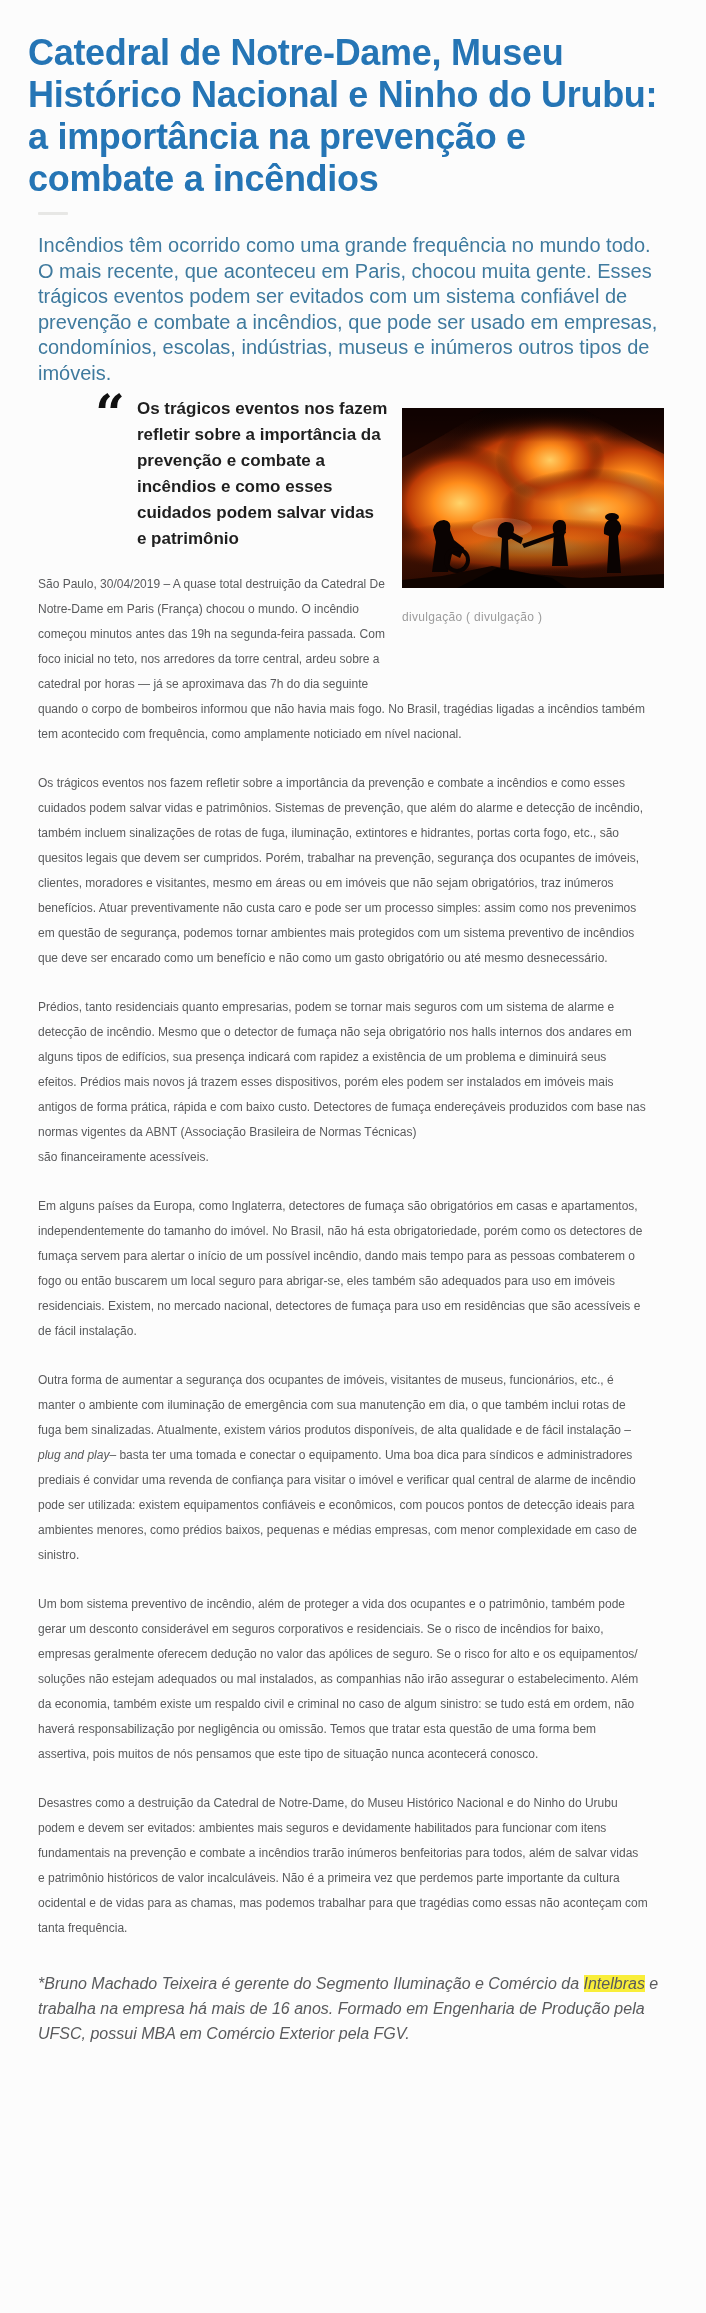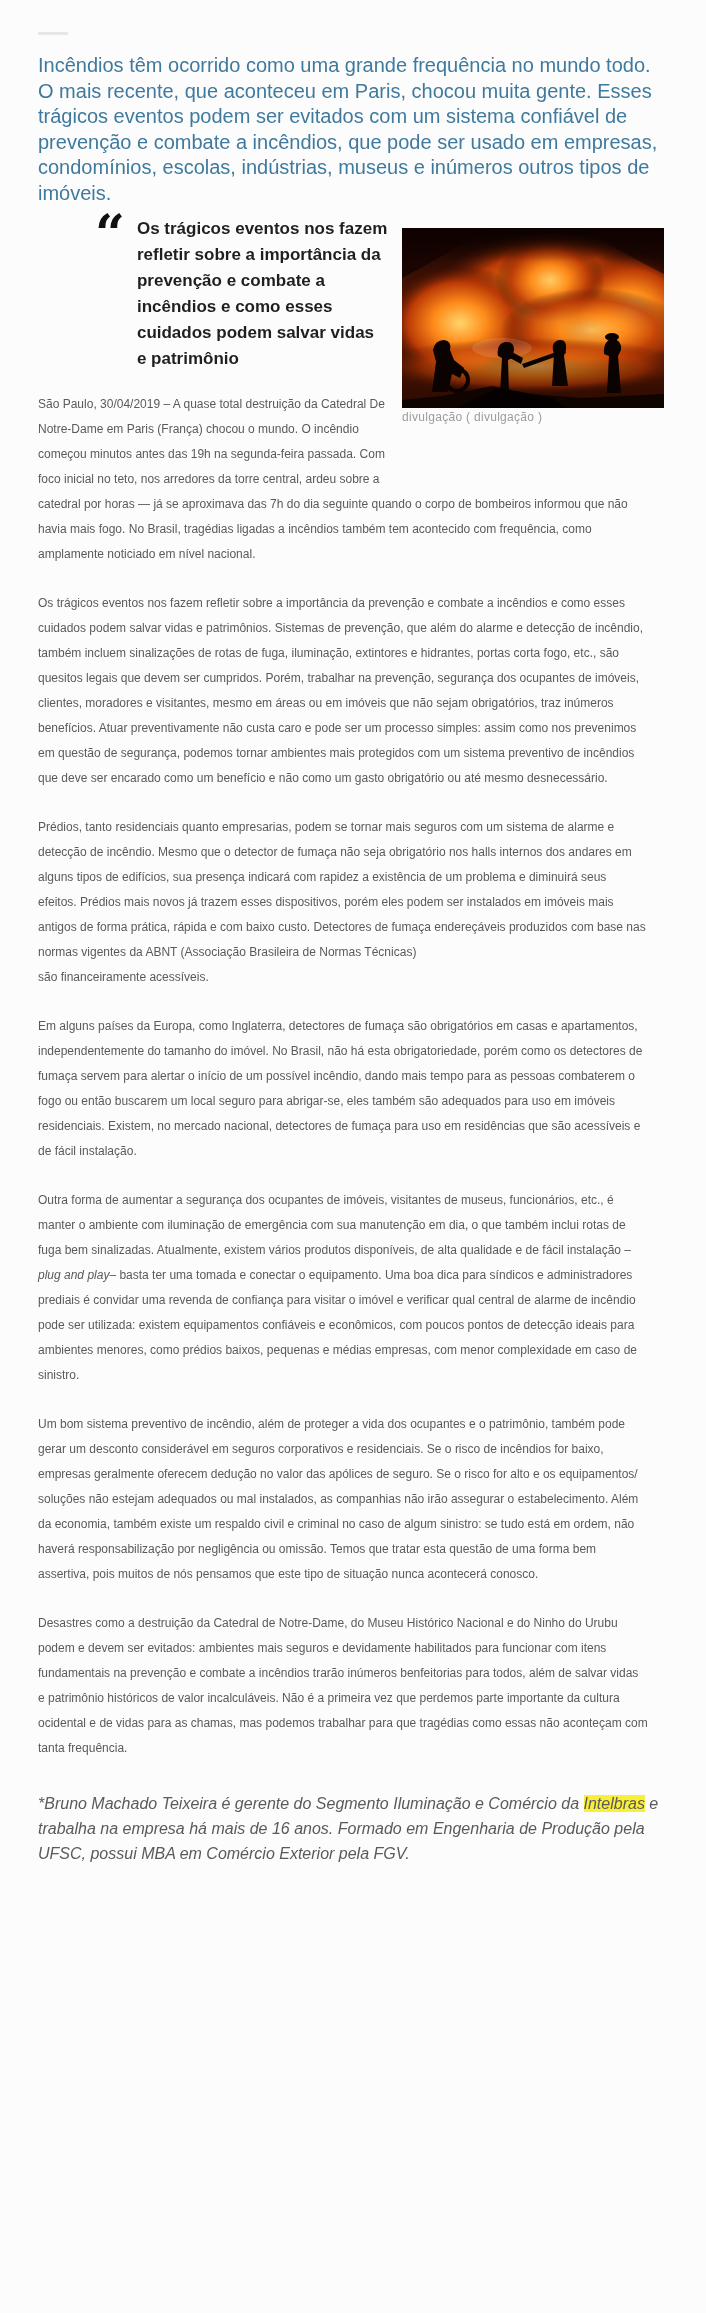--- a/index.html
+++ b/index.html
@@ -29,21 +29,21 @@
   }
 
   .body-flow { position:relative; }
 
   figure.photo { float:right; width:262px; margin:12px 0 62px 14px; }
   .photo-frame { display:block; width:262px; height:180px; overflow:hidden; background:#1a0502; }
   .photo-frame svg { display:block; width:100%; height:100%; }
   figcaption {
     font-size:12px; line-height:15px; letter-spacing:0.3px;
     color:var(--caption-gray,#9c9c9c);
-    margin-top:2px;
+    margin-top:22px;
   }
 
   blockquote.quote { margin:2px 0 20px 57px; display:flex; gap:12px; }
   .quote-mark {
     flex:0 0 auto;
     font-family:"DejaVu Serif","Liberation Serif",serif;
     font-weight:bold; font-size:52px; line-height:36px;
     color:#101010;
   }
   .quote-text {
@@ -62,20 +62,21 @@
   mark {
     background:var(--highlight-yellow,#f9ee3a);
     color:inherit; padding:0 0;
   }
 </style>
 </head>
 <body>
 
 <div class="page">
 
+  <h1 class="title">Catedral de Notre-Dame, Museu Histórico Nacional e Ninho do Urubu: a importância na prevenção e combate a incêndios</h1>
 
   <div class="divider"></div>
 
   <p class="intro">Incêndios têm ocorrido como uma grande frequência no mundo todo. O mais recente, que aconteceu em Paris, chocou muita gente. Esses trágicos eventos podem ser evitados com um sistema confiável de prevenção e combate a incêndios, que pode ser usado em empresas, condomínios, escolas, indústrias, museus e inúmeros outros tipos de imóveis.</p>
 
   <div class="body-flow">
 
     <figure class="photo">
       <span class="photo-frame">
 

